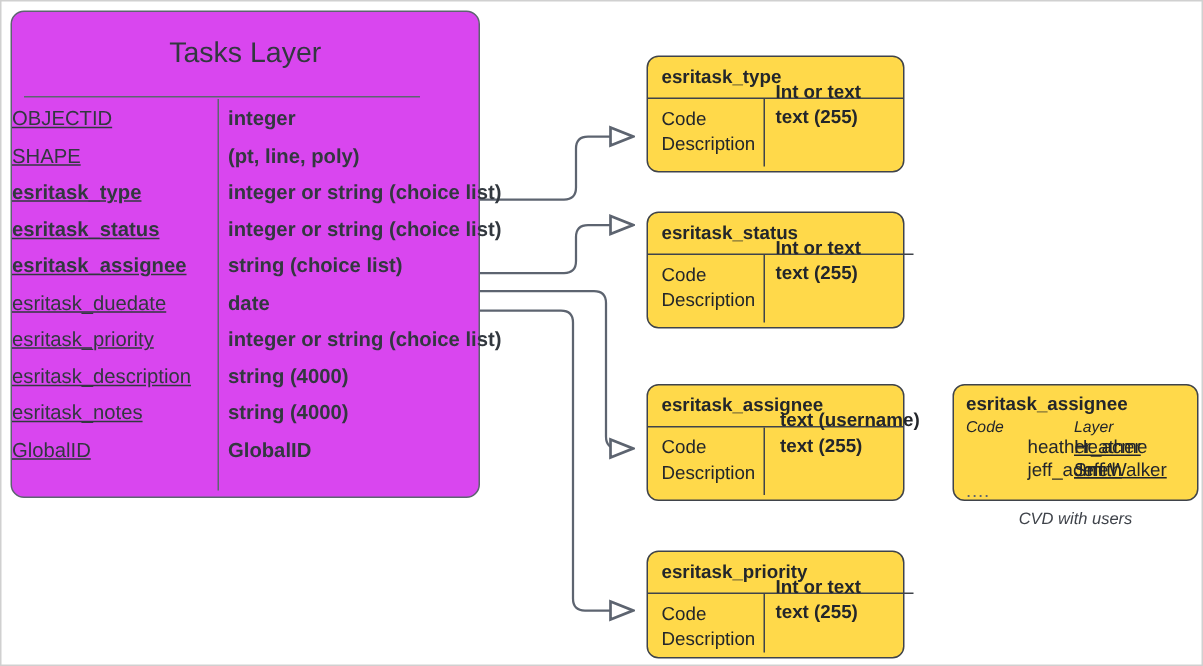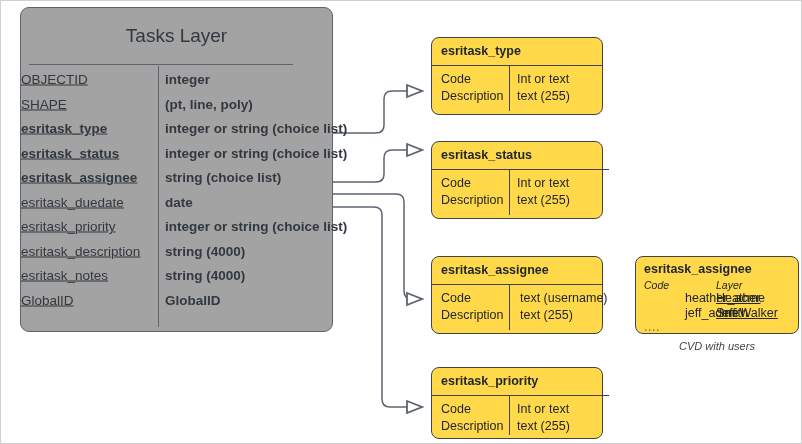--- a/index.html
+++ b/index.html
@@ -25,24 +25,23 @@
     position: absolute;
     left: 0; top: 0;
     width: 802px; height: 444px;
     pointer-events: none;
   }
 
   
   .entity {
     position: absolute;
     box-sizing: border-box;
-    background: #a3a3a3;
+    background: #d946ef;
     border: 1.6px solid #5d6470;
     border-radius: 9px;
-    margin-left: 13px;
   }
   #tasks-layer {
     left: 6px; top: 6px;
     width: 313px; height: 325px;
   }
   .entity-title {
     position: absolute;
     left: 0; top: 0;
     width: 100%;
     height: 56px;
@@ -128,21 +127,21 @@
   #box-priority { left: 430px; top: 366px; width: 172px; height: 72px; }
 
   #box-type .dbox-rule     { width: 100%; }
   #box-status .dbox-rule   { width: 104%; }
   #box-assignee .dbox-rule { width: 100%; }
   #box-priority .dbox-rule { width: 104%; }
 
   .dbox-vrule.mid { left: 77px; bottom: 3px; }
 
   .dbox .code-col  { left: 9px;  top: 33px; }
-  .dbox .type-col  { left: 85px; top: 33px; }
+  .dbox .type-col  { left: 85px; top: 15px; font-weight: bold; }
   #box-assignee .type-col { left: 88px; }
 
   
   #box-cvd {
     left: 634px; top: 255px;
     width: 164px; height: 78px;
   }
   #box-cvd .cvd-title {
     position: absolute;
     left: 8px; top: 5px;

